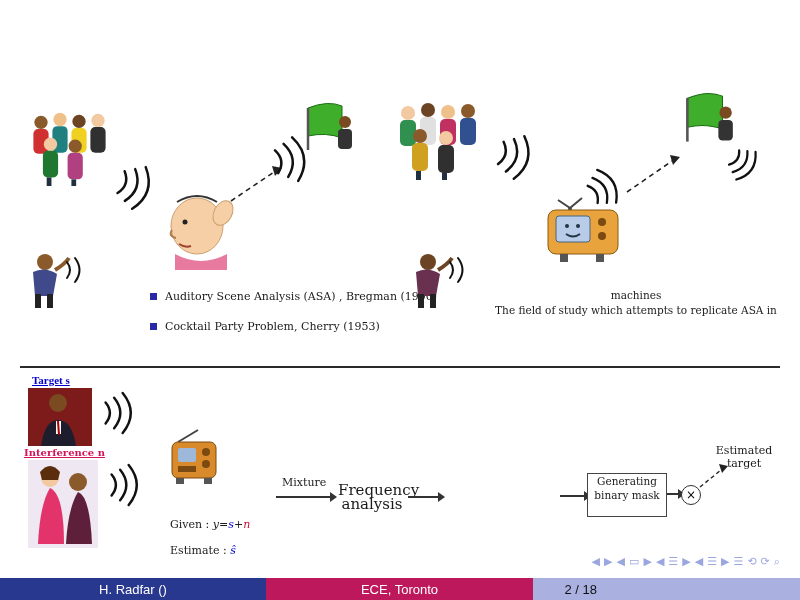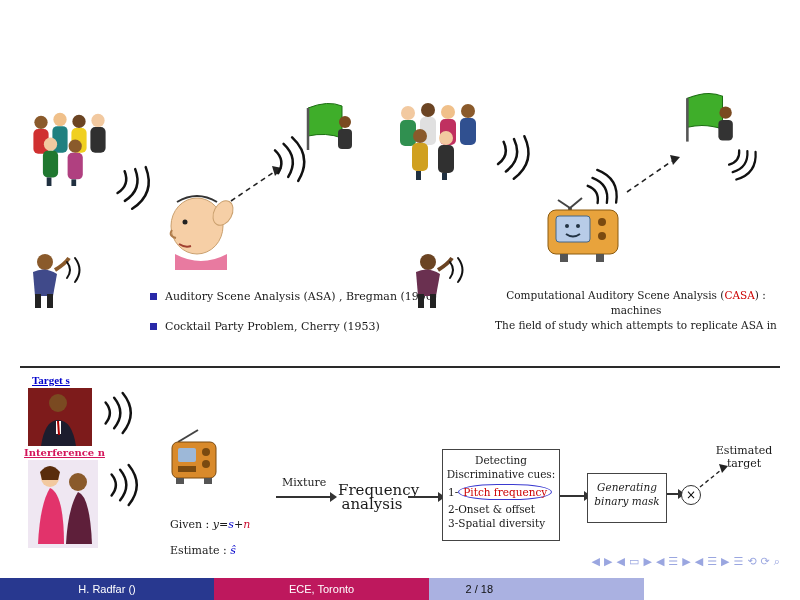--- a/index.html
+++ b/index.html
@@ -35,21 +35,21 @@
       font-family:"DejaVu Serif",serif;}
 
   .blue{color:#0000cc;} .red{color:#cc1133;} .magenta{color:#d4145a;}
   .ital{font-style:italic;}
 
   
   .nav{left:500px;top:554px;width:280px;display:flex;justify-content:flex-end;gap:4px;
        color:#9aa6e0;font-size:11px;line-height:14px;}
 
   
-  .footer{left:0;top:578px;width:644px;height:22px;display:flex;font-size:11px;}
+  .footer{left:0;top:578px;width:800px;height:22px;display:flex;font-size:13px;}
   .fseg{display:flex;align-items:center;justify-content:center;height:100%;color:#ffffff;}
   .fseg1{width:266px;background:#28388f;}
   .fseg2{width:267px;background:#be185d;}
   .fseg3{width:267px;background:#aab1e1;color:#101010;justify-content:flex-start;}
   .fdate{flex:1;text-align:center;}
   .fpage{width:64px;text-align:right;padding-right:12px;}
 
   svg{display:block;}
 </style>
 </head>
@@ -237,23 +237,20 @@
     <svg viewBox="0 0 40 46" width="32" height="38">
         <g fill="none" stroke="#111" stroke-width="2.8" stroke-linecap="round">
       <path d="M8 12 q9 11 0 22"></path>
           <path d="M17 7 q13 16 0 32"></path>
           <path d="M26 2 q17 21 0 42"></path>
         </g>
       </svg>
   </div>
 
   <div class="abs serif casa-note" style="left:478px;top:288px;">
-    <div>
-      <span>Computational Auditory Scene Analysis (</span><span class="casa-red">CASA</span><span>) :</span>
-    </div>
     <div>machines</div>
     <div>The field of study which attempts to replicate ASA in</div>
   </div>
 
   <div class="abs divider"></div>
 
   <div class="abs serif blue" style="left:32px;top:374px;font-size:11px;font-weight:bold;text-decoration:underline;font-family:Liberation Serif, serif;">Target s</div>
 
   <div class="abs" style="left:28px;top:388px;width:64px;height:58px;">
     <svg viewBox="0 0 64 58" width="64" height="58">
@@ -322,32 +319,23 @@
 
   <div class="abs serif" style="left:282px;top:476px;font-size:11px;">Mixture</div>
   <div class="flow-arrow" style="left:276px;top:496px;width:54px;"></div>
 
   <div class="abs serif" style="left:338px;top:483px;width:68px;text-align:center;font-size:15px;line-height:14px;">
     <div>Frequency</div>
     <div>analysis</div>
   </div>
   <div class="flow-arrow" style="left:408px;top:496px;width:30px;"></div>
 
-  <div class="abs dbox serif" style="left:442px;top:449px;width:116px;height:90px;">
-    <div style="padding-top:3px;">Detecting</div>
-    <div>Discriminative cues:</div>
-    <div style="text-align:left;padding-left:5px;margin-top:3px;">
-      <span>1-</span><span class="pitch-oval">Pitch frequency</span>
-    </div>
-    <div style="text-align:left;padding-left:5px;margin-top:2px;">2-Onset &amp; offset</div>
-    <div style="text-align:left;padding-left:5px;">3-Spatial diversity</div>
-  </div>
   <div class="flow-arrow" style="left:560px;top:495px;width:24px;"></div>
 
-  <div class="abs dbox serif" style="left:587px;top:473px;width:78px;height:42px;padding-top:6px;font-style:italic;">
+  <div class="abs dbox serif" style="left:587px;top:473px;width:78px;height:42px;">
     <div>Generating</div>
     <div>binary mask</div>
   </div>
   <div class="flow-arrow" style="left:667px;top:493px;width:11px;"></div>
 
   <div class="abs mult">
     <span>×</span>
   </div>
 
   <div class="abs" style="left:697px;top:460px;width:34px;height:30px;">

